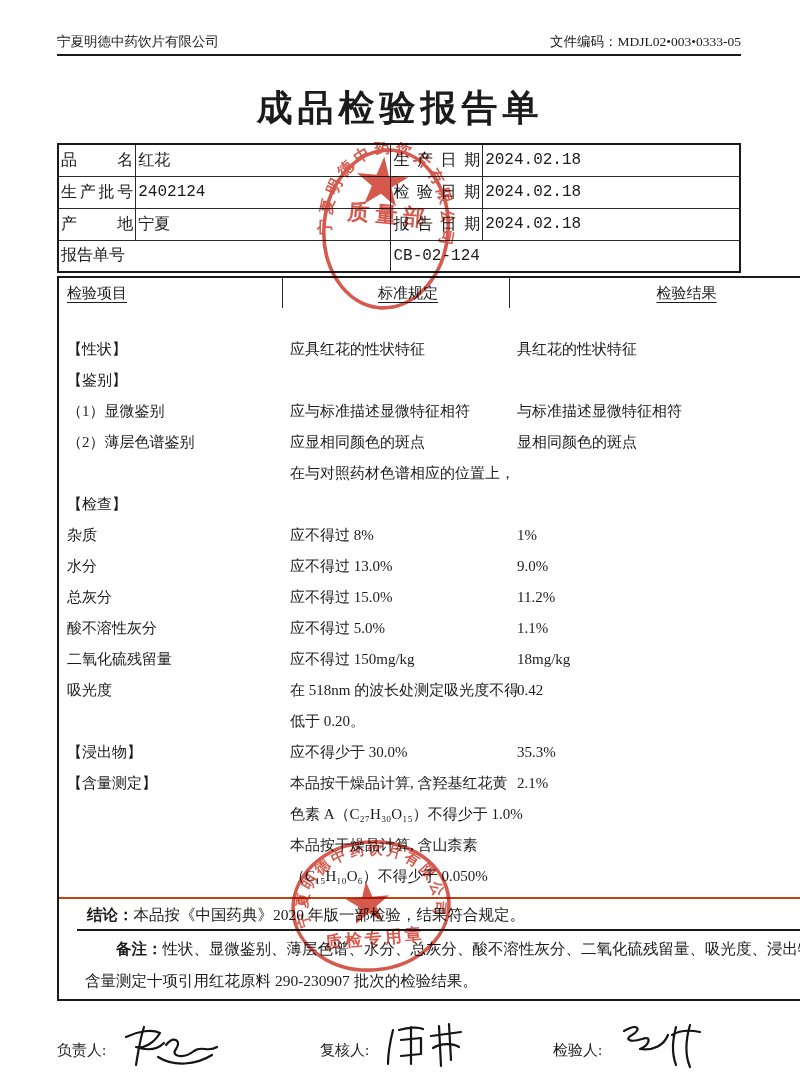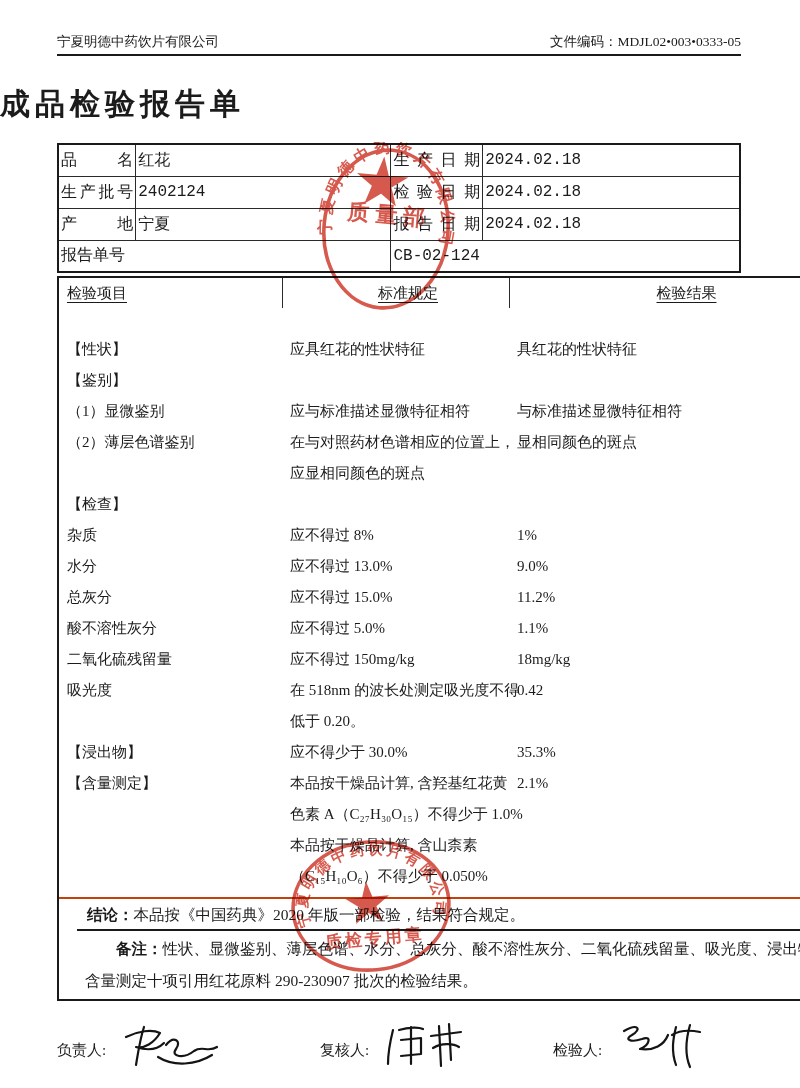--- a/index.html
+++ b/index.html
@@ -9,22 +9,22 @@
     position:relative;
     font-family:"Liberation Serif","DejaVu Serif",serif;
     color:#1b1b1b;
     overflow:hidden;
   }
   
   .doc-header { position:absolute; left:57px; right:59px; top:33px;
     display:flex; justify-content:space-between; font-size:13.5px; }
   .header-rule { position:absolute; left:57px; right:59px; top:54px;
     border-top:2px solid #1a1a1a; }
-  .page-title { position:absolute; left:0; right:0; top:84px; text-align:left;
-    font-size:30px; font-weight:700; letter-spacing:5px; }
+  .page-title { position:absolute; left:0; right:0; top:84px; text-align:center;
+    font-size:36px; font-weight:700; letter-spacing:5px; }
   
   table.info { position:absolute; left:57px; top:143px; width:684px;
     border-collapse:collapse; font-size:16px; }
   table.info td { border:1px solid #2a2a2a; height:32px; vertical-align:middle;
     padding:0 2px;font-family:Liberation Mono, monospace; }
   table.info { border:2px solid #1a1a1a; }
   .jlabel { display:inline-block; width:100%; text-align:justify; text-align-last:justify; }
   
   .main-table { position:absolute; left:57px; top:276px; width:784px;
     border:2px solid #1a1a1a; font-size:15px; }
@@ -143,22 +143,22 @@
         </div>
       <div class="cell c3">
           <div class="ln">与标准描述显微特征相符</div>
         </div>
     </div>
     <div class="mt-row">
       <div class="cell c1">
           <div class="ln">（2）薄层色谱鉴别</div>
         </div>
       <div class="cell c2">
+        <div class="ln">应显相同颜色的斑点</div>
         <div class="ln">在与对照药材色谱相应的位置上，</div>
-        <div class="ln">应显相同颜色的斑点</div>
       </div>
       <div class="cell c3">
           <div class="ln">显相同颜色的斑点</div>
         </div>
     </div>
     <div class="mt-row">
       <div class="cell c1">
           <div class="ln">【检查】</div>
         </div>
       <div class="cell c2"></div>

